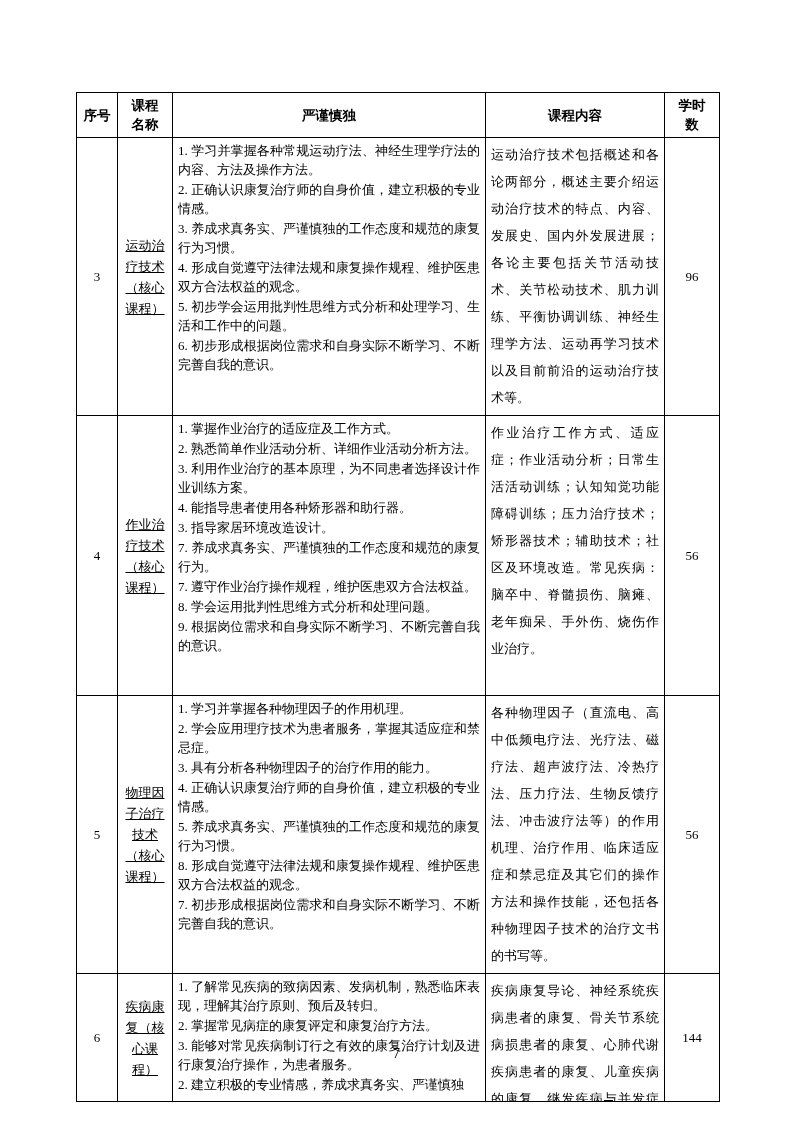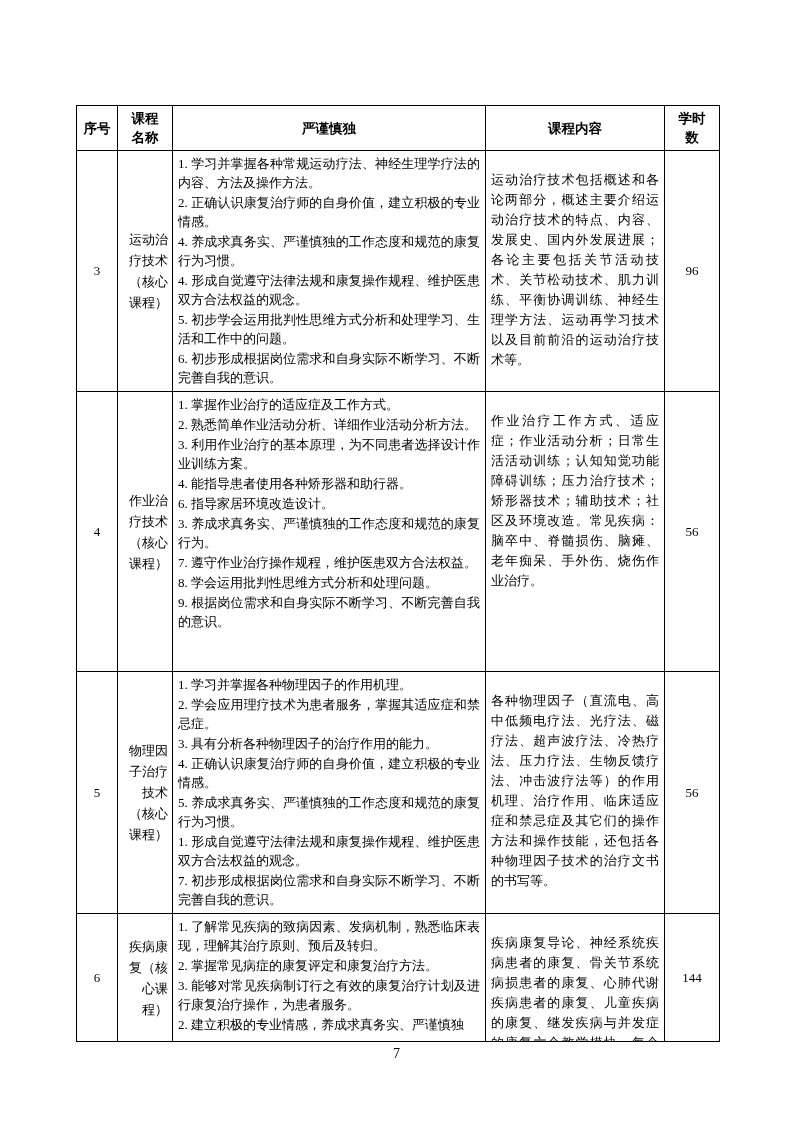--- a/index.html
+++ b/index.html
@@ -9,21 +9,21 @@
     height: 1122px;
     background: #ffffff;
     margin: 0 auto;
     font-family: "Liberation Serif", "DejaVu Serif", serif;
     color: #000;
     overflow: hidden;
   }
   table.course-table {
     position: absolute;
     left: 76px;
-    top: 105px;
+    top: 92px;
     width: 643px;
     border-collapse: collapse;
     table-layout: fixed;
   }
   .course-table th, .course-table td {
     border: 1px solid #000;
     vertical-align: middle;
     font-size: 13px;
   }
   .course-table thead tr { height: 45px; }
@@ -38,34 +38,35 @@
   
   tr.r0 { height: 238px; }
   tr.r1 { height: 280px; }
   tr.r2 { height: 240px; }
   tr.r3 { height: 127px; }
   td.no, td.hours {
     text-align: center;
     vertical-align: middle;
   }
   td.name {
-    text-align: right;
+    text-align: center;
     vertical-align: middle;
     padding: 16px 4px;
     line-height: 21px;
+    text-decoration: underline;
   }
   td.obj, td.content { vertical-align: top; padding: 0; }
   .clip { padding: 3px 5px; }
   tr.r3 .clip { max-height: 121px; overflow: hidden; }
   td.obj p, td.content p {
     margin: 0 0 1px 0;
     line-height: 19px;
     text-align: justify;
   }
-  td.content p { line-height: 20px; margin-top: 16px; }
+  td.content p { line-height: 27px; }
   .page-number {
     position: absolute;
     left: 0; right: 0;
     top: 1046px;
     text-align: center;
     font-size: 14px;
   }
 </style>
 </head>
 <body>
@@ -90,21 +91,21 @@
       </tr>
     </thead>
     <tbody>
         <tr class="r0">
     <td class="no">3</td>
     <td class="name"><span>运动治疗技术（核心课程）</span></td>
     <td class="obj">
             <div class="clip">
               <p>1. 学习并掌握各种常规运动疗法、神经生理学疗法的内容、方法及操作方法。</p>
               <p>2. 正确认识康复治疗师的自身价值，建立积极的专业情感。</p>
-              <p>4. 养成求真务实、严谨慎独的工作态度和规范的康复行为习惯。</p>
+              <p>3. 养成求真务实、严谨慎独的工作态度和规范的康复行为习惯。</p>
               <p>4. 形成自觉遵守法律法规和康复操作规程、维护医患双方合法权益的观念。</p>
               <p>5. 初步学会运用批判性思维方式分析和处理学习、生活和工作中的问题。</p>
               <p>6. 初步形成根据岗位需求和自身实际不断学习、不断完善自我的意识。</p>
             </div>
           </td>
     <td class="content">
             <div class="clip">
               <p>运动治疗技术包括概述和各论两部分，概述主要介绍运动治疗技术的特点、内容、发展史、国内外发展进展；各论主要包括关节活动技术、关节松动技术、肌力训练、平衡协调训练、神经生理学方法、运动再学习技术以及目前前沿的运动治疗技术等。</p>
             </div>
           </td>
@@ -112,22 +113,22 @@
   </tr>
         <tr class="r1">
     <td class="no">4</td>
     <td class="name"><span>作业治疗技术（核心课程）</span></td>
     <td class="obj">
             <div class="clip">
               <p>1. 掌握作业治疗的适应症及工作方式。</p>
               <p>2. 熟悉简单作业活动分析、详细作业活动分析方法。</p>
               <p>3. 利用作业治疗的基本原理，为不同患者选择设计作业训练方案。</p>
               <p>4. 能指导患者使用各种矫形器和助行器。</p>
-              <p>6. 指导家居环境改造设计。</p>
-              <p>3. 养成求真务实、严谨慎独的工作态度和规范的康复行为。</p>
+              <p>3. 指导家居环境改造设计。</p>
+              <p>7. 养成求真务实、严谨慎独的工作态度和规范的康复行为。</p>
               <p>7. 遵守作业治疗操作规程，维护医患双方合法权益。</p>
               <p>8. 学会运用批判性思维方式分析和处理问题。</p>
               <p>9. 根据岗位需求和自身实际不断学习、不断完善自我的意识。</p>
             </div>
           </td>
     <td class="content">
             <div class="clip">
               <p>作业治疗工作方式、适应症；作业活动分析；日常生活活动训练；认知知觉功能障碍训练；压力治疗技术；矫形器技术；辅助技术；社区及环境改造。常见疾病：脑卒中、脊髓损伤、脑瘫、老年痴呆、手外伤、烧伤作业治疗。</p>
             </div>
           </td>
@@ -136,21 +137,21 @@
         <tr class="r2">
     <td class="no">5</td>
     <td class="name"><span>物理因子治疗技术（核心课程）</span></td>
     <td class="obj">
             <div class="clip">
               <p>1. 学习并掌握各种物理因子的作用机理。</p>
               <p>2. 学会应用理疗技术为患者服务，掌握其适应症和禁忌症。</p>
               <p>3. 具有分析各种物理因子的治疗作用的能力。</p>
               <p>4. 正确认识康复治疗师的自身价值，建立积极的专业情感。</p>
               <p>5. 养成求真务实、严谨慎独的工作态度和规范的康复行为习惯。</p>
-              <p>1. 形成自觉遵守法律法规和康复操作规程、维护医患双方合法权益的观念。</p>
+              <p>8. 形成自觉遵守法律法规和康复操作规程、维护医患双方合法权益的观念。</p>
               <p>7. 初步形成根据岗位需求和自身实际不断学习、不断完善自我的意识。</p>
             </div>
           </td>
     <td class="content">
             <div class="clip">
               <p>各种物理因子（直流电、高中低频电疗法、光疗法、磁疗法、超声波疗法、冷热疗法、压力疗法、生物反馈疗法、冲击波疗法等）的作用机理、治疗作用、临床适应症和禁忌症及其它们的操作方法和操作技能，还包括各种物理因子技术的治疗文书的书写等。</p>
             </div>
           </td>
     <td class="hours">56</td>
   </tr>

